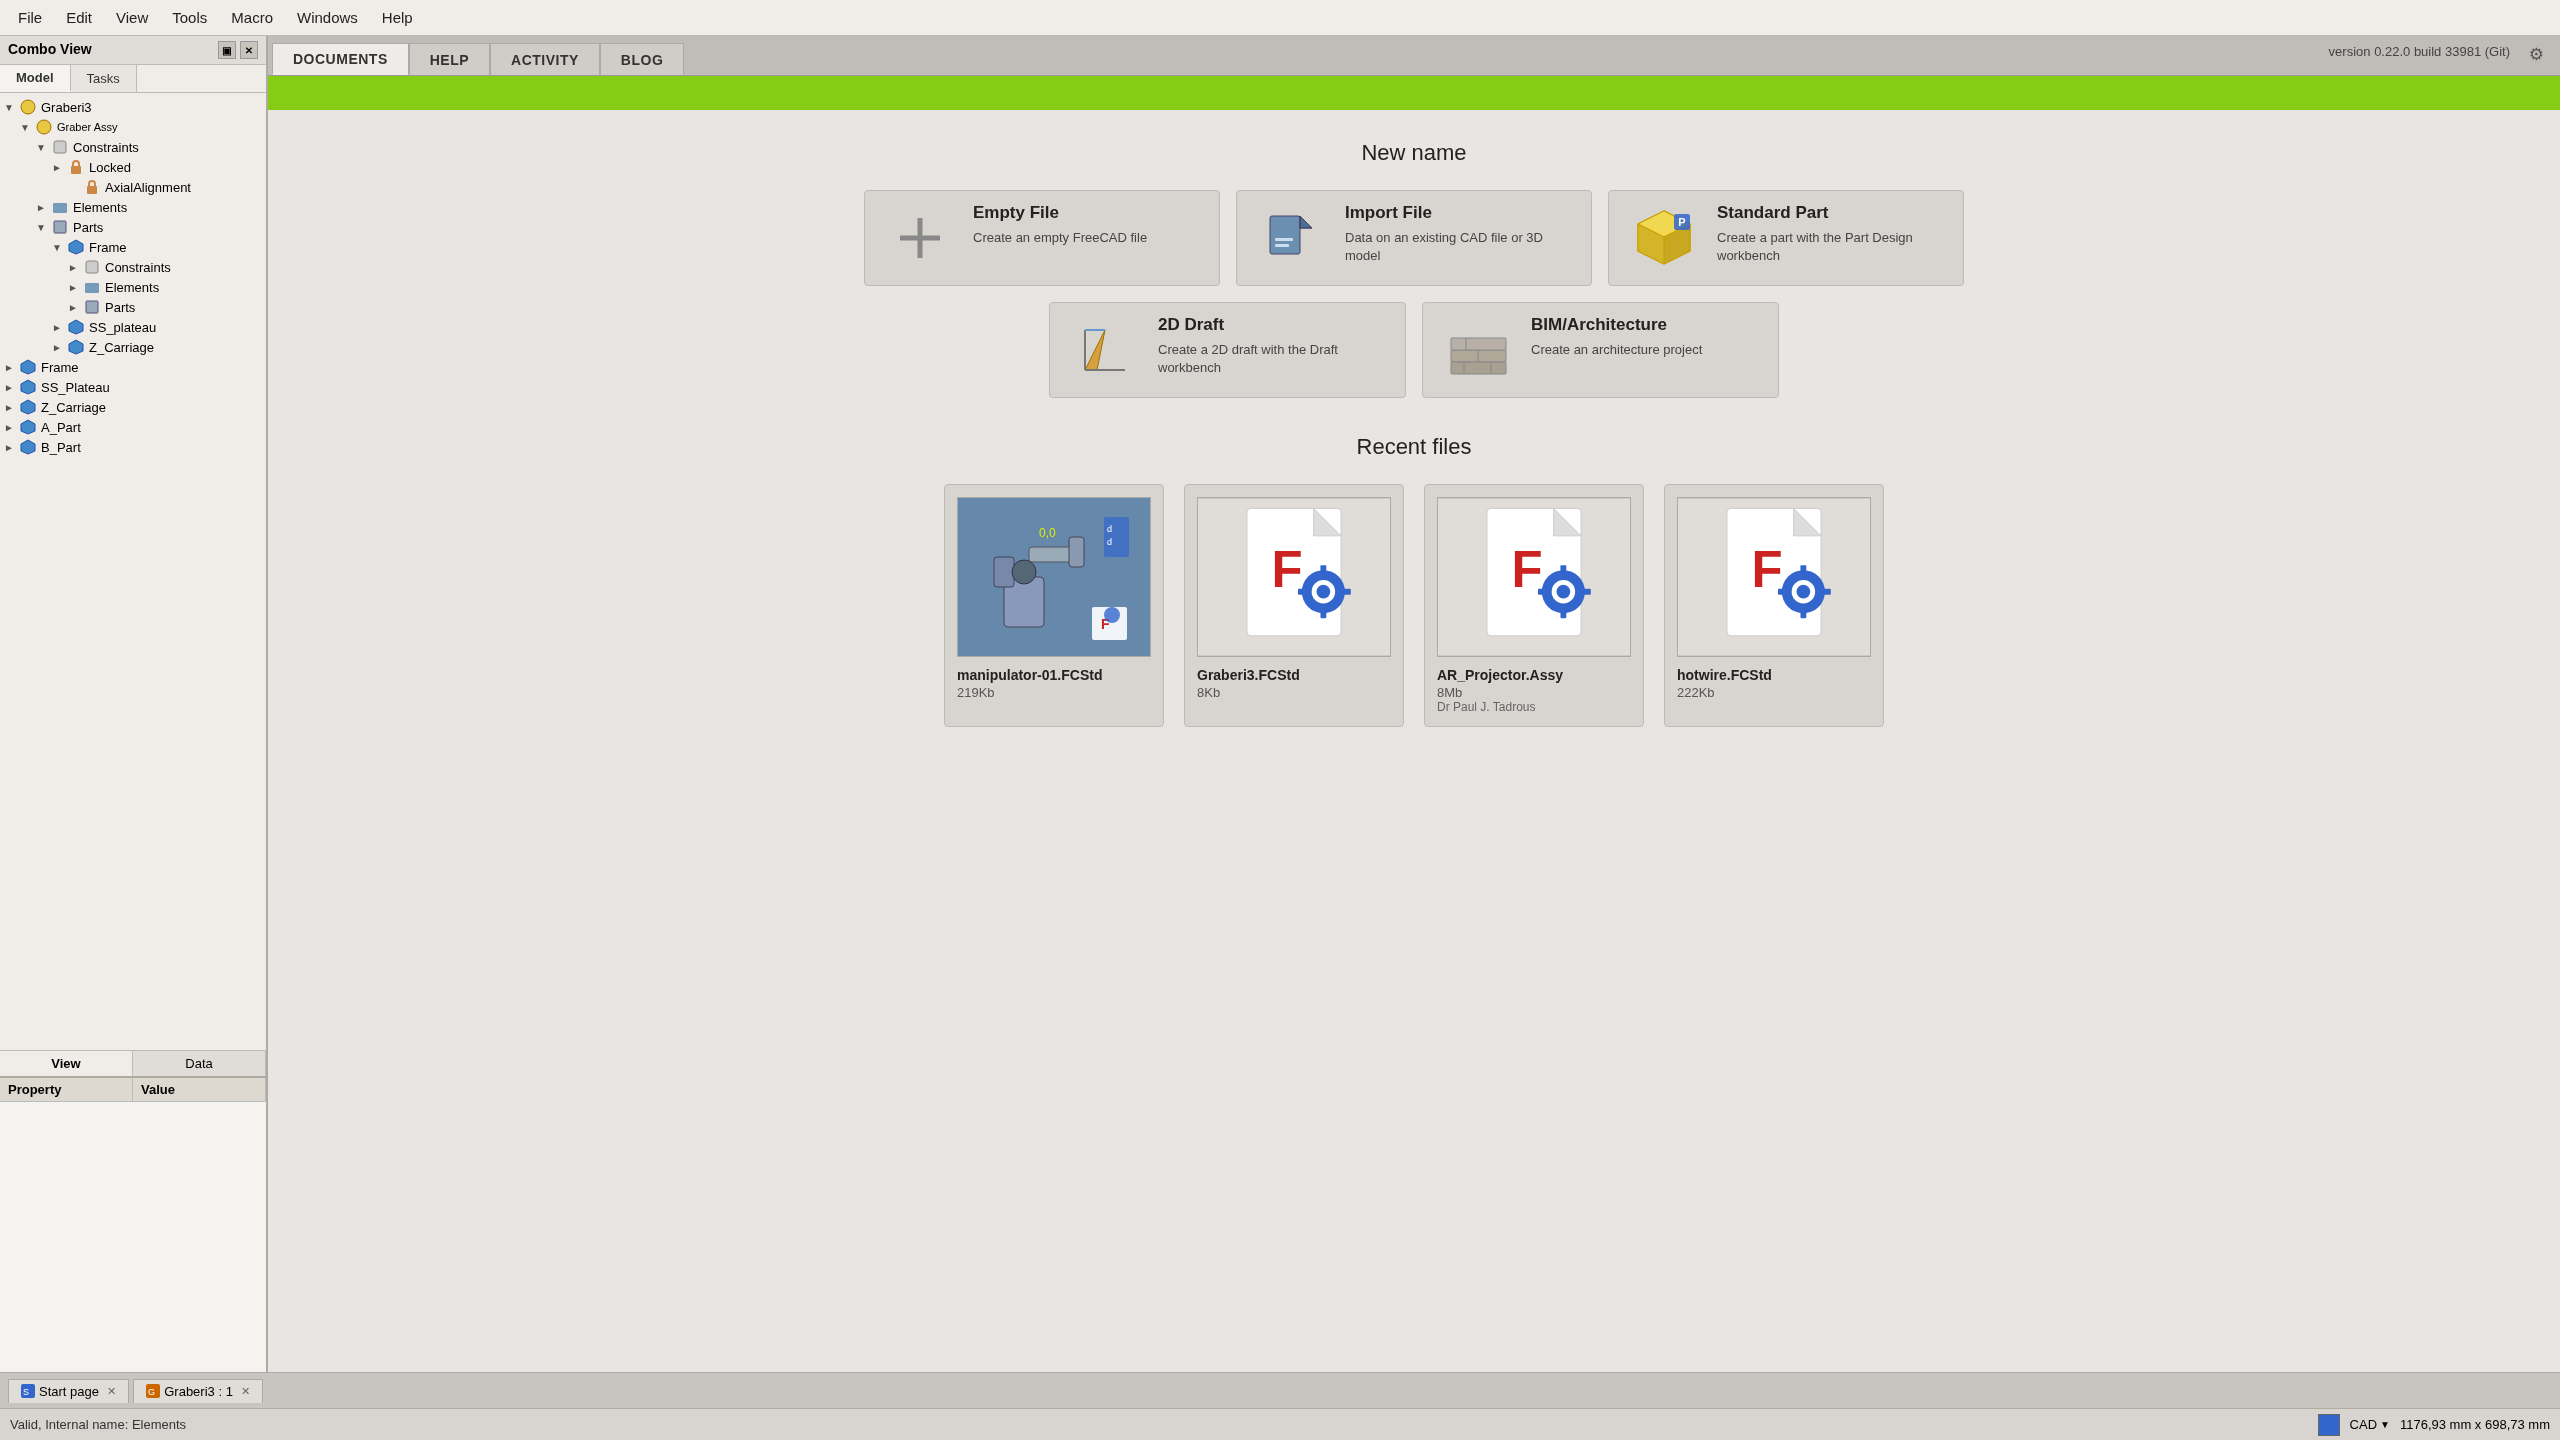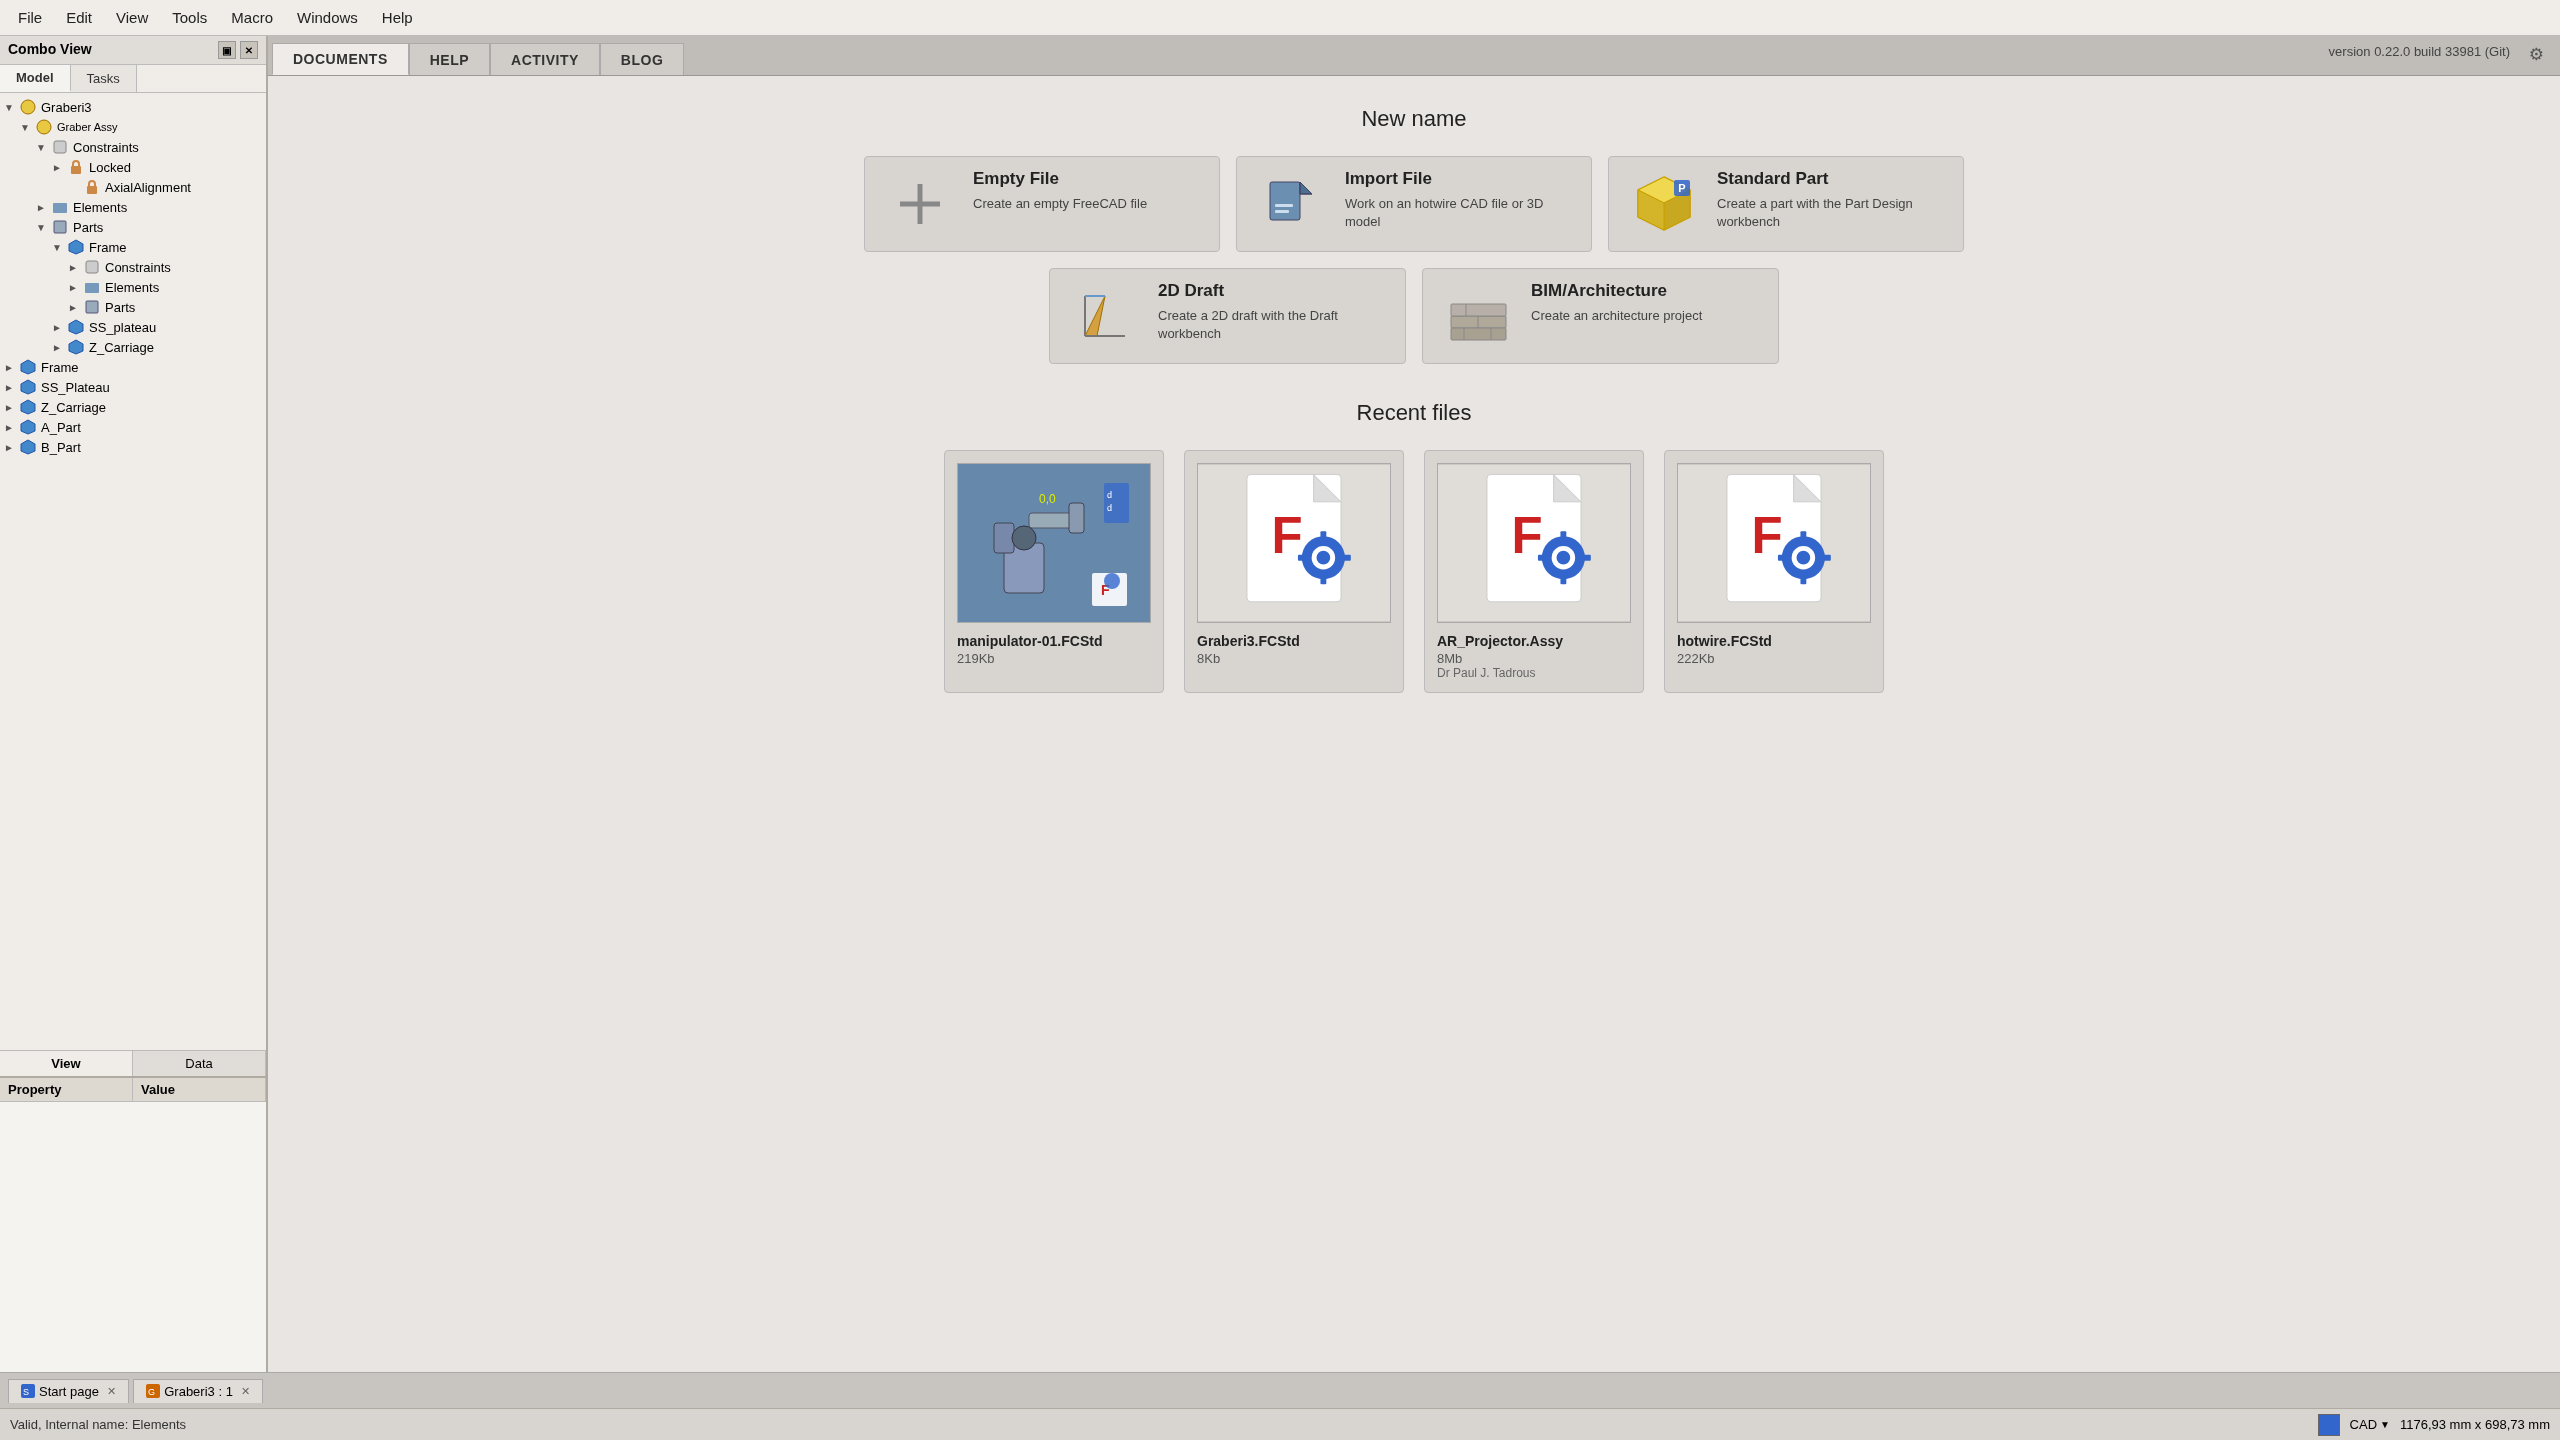--- a/index.html
+++ b/index.html
@@ -140,20 +140,21 @@
     #property-body {
       height: calc(100% - 30px);
     }
 
     
     #right-content {
       flex: 1;
       background: #84cc16;
       display: flex;
       flex-direction: column;
+      gap: 34px;
     }
 
     
     #start-page {
       flex: 1;
       background: #e8e5e2;
       overflow-y: auto;
       padding: 30px 40px;
     }
 
@@ -658,21 +659,21 @@
               <rect x="8" y="8" width="30" height="38" rx="2" fill="#6a8fb0" stroke="#446"></rect>
               <polygon points="38,8 50,20 38,20" fill="#4a6f90" stroke="#446"></polygon>
               <line x1="38" y1="8" x2="38" y2="20" stroke="#446"></line>
               <line x1="38" y1="20" x2="50" y2="20" stroke="#446"></line>
               <rect x="13" y="30" width="18" height="3" rx="1" fill="#cde"></rect>
               <rect x="13" y="36" width="14" height="3" rx="1" fill="#cde"></rect>
             </svg>
           </div>
           <div class="card-text">
             <h3>Import File</h3>
-            <p>Work on an hotwire CAD file or 3D model</p>
+            <p>Data on an existing CAD file or 3D model</p>
           </div>
         </div>
 
         <div class="new-file-card">
           <div class="card-icon">
             <svg width="65" height="65" viewBox="0 0 65 65">
 
               <polygon points="32,5 58,18 58,45 32,58 6,45 6,18" fill="#e8c840" stroke="#c8a000" stroke-width="1.5"></polygon>
               <polygon points="32,5 58,18 32,31 6,18" fill="#f0d850" stroke="#c8a000" stroke-width="1"></polygon>
               <polygon points="32,31 58,18 58,45 32,58" fill="#c8a820" stroke="#c8a000" stroke-width="1"></polygon>

